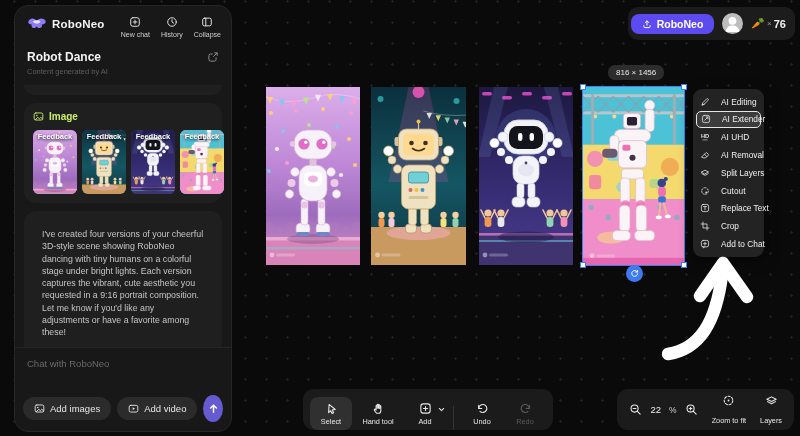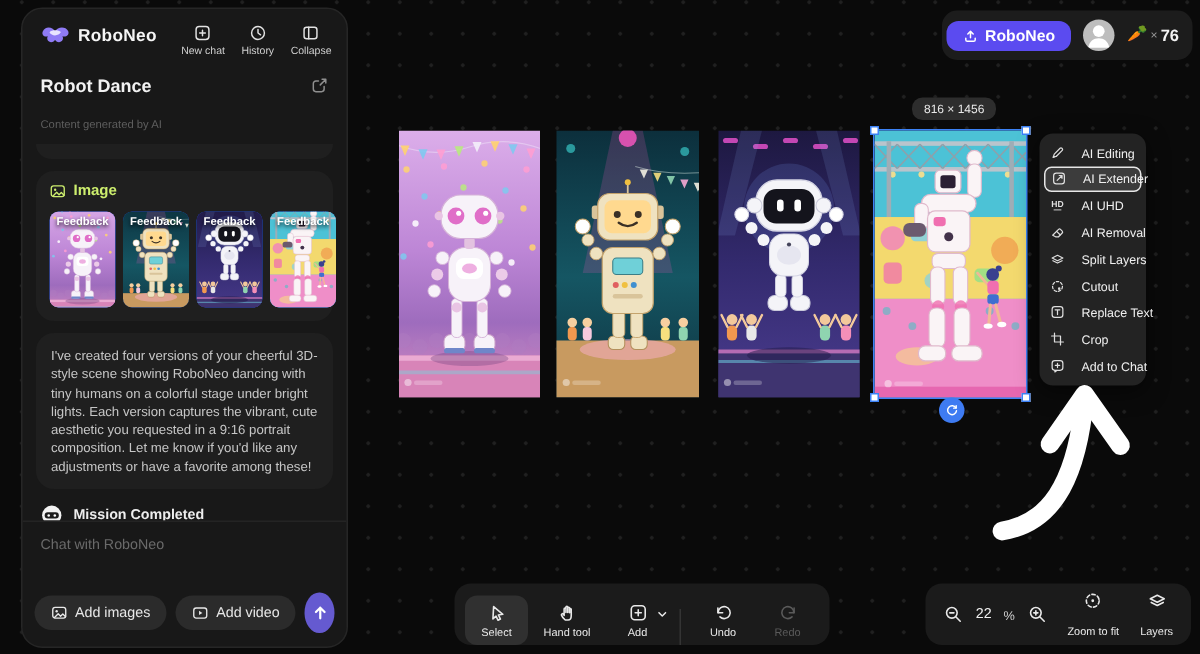--- a/index.html
+++ b/index.html
@@ -25,36 +25,36 @@
   .brand-name{font-size:11.5px;font-weight:bold;color:#f5f5f5;letter-spacing:.2px}
   .sb-actions{display:flex;gap:11px}
   .sb-action{display:flex;flex-direction:column;align-items:center;gap:3px;color:#e2e2e2;cursor:pointer}
   .sb-action .ic{width:12px;height:12px}
   .sb-action span{font-size:7px;color:#cfcfcf;white-space:nowrap}
   .doc-head{padding:10px 12px 0 12px}
   .doc-title-row{display:flex;justify-content:space-between;align-items:center}
   .doc-title{font-size:12px;font-weight:600;color:#f2f2f2}
   .share-btn{color:#8f8f8f;cursor:pointer}
   .share-btn .ic{width:12px;height:12px}
-  .doc-sub{font-size:7.5px;color:#5e5e5e;margin-top:14px}
+  .doc-sub{font-size:7.5px;color:#5e5e5e;margin-top:3px}
 
   .sb-scroll{flex:1;margin-top:9px;padding:0 9px;display:flex;flex-direction:column;gap:8px;overflow:hidden}
   .card-stub{height:10px;background:#1f1f1f;border-radius:0 0 12px 12px;flex:none}
   .card{background:#1f1f1f;border-radius:12px;flex:none}
   .image-card{padding:8px 9px 9px 9px}
   .image-card-head{display:flex;align-items:center;gap:5px;color:#cdee6e}
   .image-card-head .ic{width:11px;height:11px}
   .image-card-head span{font-size:10px;font-weight:bold}
   .thumbs{display:flex;gap:5px;margin-top:8px}
   .thumb{width:44px;height:64px;border-radius:6px;overflow:hidden;position:relative;cursor:pointer;flex:none;background:#1d4ed8}
   .thumb svg{position:absolute;inset:0;width:100%;height:100%}
   .fb{position:absolute;top:2px;left:0;right:0;text-align:center;font-size:7.5px;font-weight:bold;color:#fff;
       text-shadow:0 1px 3px rgba(0,0,0,.9);z-index:2}
   .msg-card{padding:9px 10px}
-  .msg-card p{margin:0;font-size:8.8px;line-height:12.3px;color:#c6c6c6}
+  .msg-card p{margin:8px;font-size:8.8px;line-height:12.3px;color:#c6c6c6}
   .mission{display:flex;align-items:center;gap:7px;padding:2px 3px;flex:none}
   .mission svg{width:15px;height:15px}
   .mission span{font-size:9.5px;font-weight:bold;color:#ededed}
 
   .chat{border-top:1px solid #242424;padding:8px 8px 9px 8px;height:84px;box-sizing:border-box;display:flex;flex-direction:column}
   .chat textarea{
     background:transparent;border:none;outline:none;resize:none;flex:1;
     font-family:"Liberation Sans",sans-serif;font-size:9.5px;color:#ddd;padding:2px 2px 0 4px;
   }
   .chat textarea::placeholder{color:#6a6a6a}

